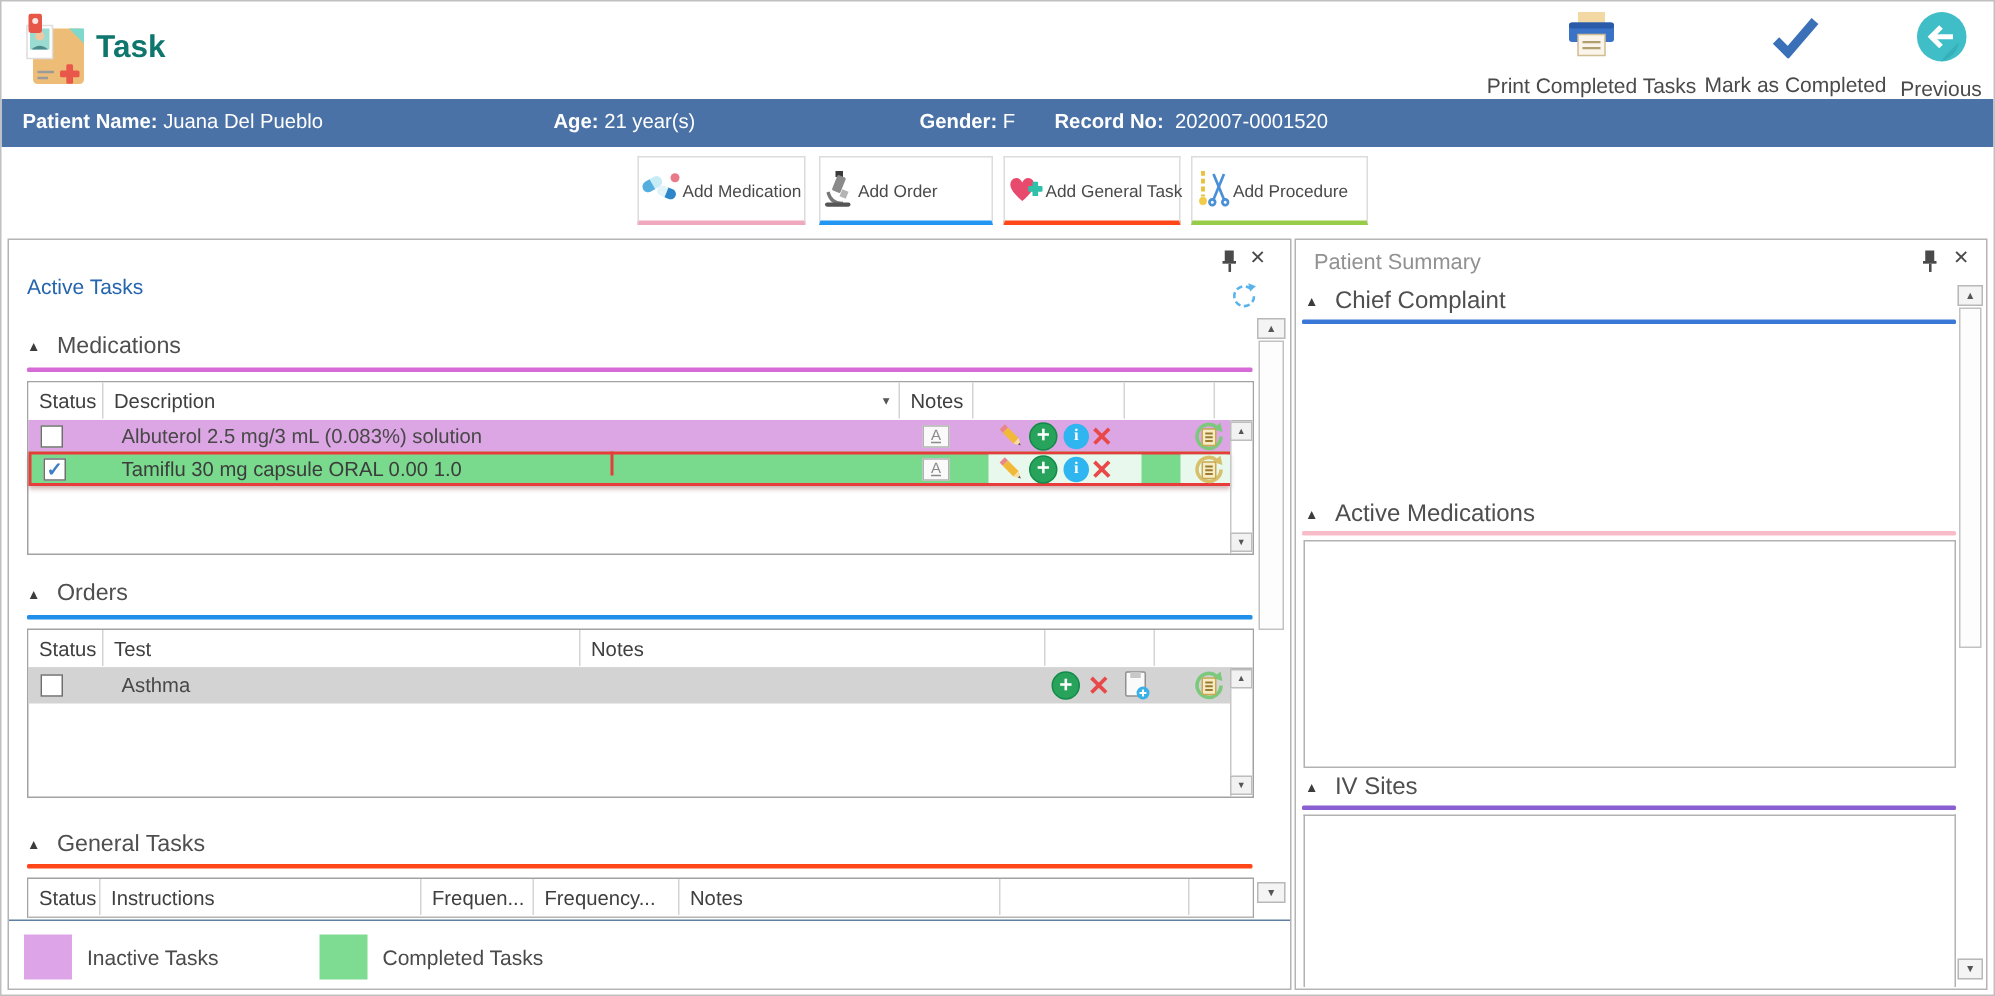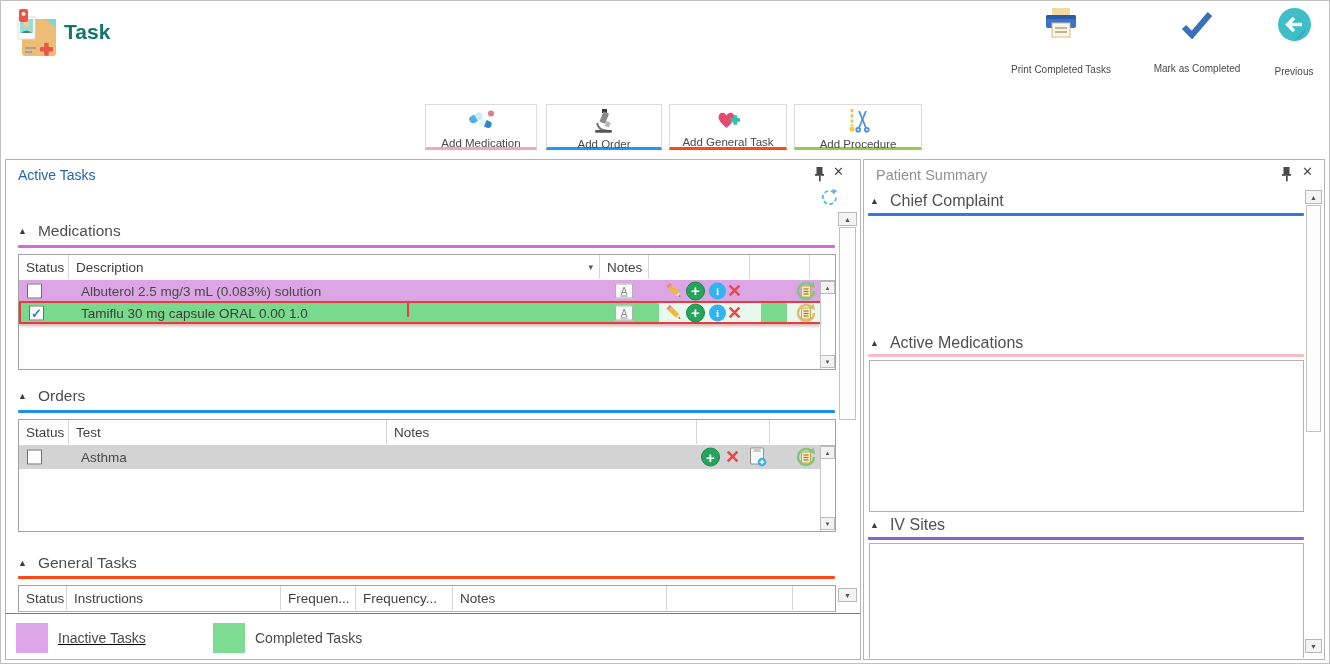--- a/index.html
+++ b/index.html
@@ -3,28 +3,28 @@
 <meta charset="utf-8">
 <title>Task</title>
 <style>
   html,body{margin:0;padding:0;background:#e8e8e8;}
   .window{position:relative;width:1328px;height:662px;background:#fff;border:1px solid #c0c0c0;
           font-family:"Liberation Sans",sans-serif;overflow:hidden;margin:0 auto;}
   .abs{position:absolute;}
   
   .app-title{font-size:21px;font-weight:600;color:#0f766e;}
   .hdr-action{display:flex;flex-direction:column;align-items:center;gap:4px;cursor:default;}
-  .hdr-action .lbl{font-size:10px;color:#4a4a4a;white-space:nowrap;margin-top:16px;}
+  .hdr-action .lbl{font-size:14px;color:#4a4a4a;white-space:nowrap;}
   
   .pbar{left:0;top:65px;width:100%;height:32px;background:#4a72a6;}
   .pbar span{font-size:13.5px;color:#fff;white-space:nowrap;}
   .pbar b{font-weight:700;}
   
   .tb-btn{position:absolute;top:103px;height:46px;background:#fff;border:1px solid #dcdcdc;
-          border-bottom-width:3px;box-sizing:border-box;display:flex;flex-direction:column;
+          border-bottom-width:3px;box-sizing:border-box;display:flex;flex-direction:row;
           align-items:center;justify-content:flex-start;padding-top:3px;gap:1px;cursor:pointer;}
   .tb-btn .lbl{font-size:11.5px;color:#4a4a4a;white-space:nowrap;}
   
   .panel{position:absolute;top:158px;height:499px;background:#fff;border:1px solid #b4b4b4;box-sizing:content-box;}
   .panel-title-blue{font-size:14px;color:#2565ae;}
   .panel-title-gray{font-size:14.5px;color:#919191;}
   .xbtn{font-size:13px;color:#4a4a4a;cursor:pointer;}
   
   .sec-hd{position:absolute;display:flex;align-items:center;gap:11px;}
   .sec-hd .tri{font-size:9px;color:#3c3c3c;}
@@ -117,20 +117,30 @@
       <svg width="35" height="35" viewBox="0 0 35 35">
         <circle cx="17.5" cy="17.5" r="16.5" fill="#3fbec7"></circle>
         <path d="M21 29 l8 -8 a16.5 16.5 0 0 1 -12 13z" fill="#2fa6ae" opacity="0.6"></path>
         <line x1="11" y1="17.5" x2="25" y2="17.5" stroke="#fff" stroke-width="3.4"></line>
         <polyline points="17,11 10.5,17.5 17,24" fill="none" stroke="#fff" stroke-width="3.4"></polyline>
       </svg>
     </span>
     <span class="lbl">Previous</span>
   </div>
 
+  <div class="abs pbar">
+    <span class="abs" style="left:14px;top:7px;">
+      <b>Patient Name:</b> <span>Juana Del Pueblo</span></span>
+    <span class="abs" style="left:368px;top:7px;">
+      <b>Age:</b> <span>21 year(s)</span></span>
+    <span class="abs" style="left:612px;top:7px;">
+      <b>Gender:</b> <span>F</span></span>
+    <span class="abs" style="left:702px;top:7px;">
+      <b>Record No:</b>&nbsp; <span>202007-0001520</span></span>
+  </div>
 
   <div class="tb-btn" style="left:424px;width:112px;border-bottom-color:#f0a8bc;">
     <span>
       <svg width="28" height="24" viewBox="0 0 28 24">
         <g transform="rotate(-30 9 10)">
           <rect x="2" y="6" width="14" height="7.5" rx="3.75" fill="#c8ecf6"></rect>
           <path d="M5.75 6 h3.25 v7.5 h-3.25 a3.75 3.75 0 0 1 0 -7.5z" fill="#54aede"></path>
         </g>
         <g transform="rotate(22 19 15)">
           <rect x="12" y="12" width="13" height="7" rx="3.5" fill="#e2f4fa"></rect>
@@ -161,39 +171,39 @@
         <path d="M11.5 20 C4.5 14 2 9.5 4.5 6.2 C7 3.2 10.5 5 11.5 7.6 C12.5 5 16 3.2 18.5 6.2 C21 9.5 18.5 14 11.5 20 Z" fill="#e84a6e"></path>
         <g fill="#2ec0a8">
             <rect x="15.5" y="10" width="9.5" height="3.8" rx="0.6"></rect>
             <rect x="18.3" y="7.2" width="3.8" height="9.5" rx="0.6"></rect>
           </g>
       </svg>
     </span>
     <span class="lbl">Add General Task</span>
   </div>
 
-  <div class="tb-btn" style="left:793px;width:128px;border-bottom-color:#97cc49;">
+  <div class="tb-btn" style="left:793px;width:118px;border-bottom-color:#97cc49;">
     <span>
       <svg width="26" height="25" viewBox="0 0 26 25">
         <path d="M7 1 v17" stroke="#e8c23c" stroke-width="2.6" stroke-dasharray="3.2 2"></path>
         <circle cx="7" cy="21" r="2.6" fill="#f0cc48"></circle>
         <g stroke="#4a90d8" stroke-width="1.8" fill="none">
           <line x1="14" y1="3" x2="21" y2="20"></line>
           <line x1="21" y1="3" x2="14" y2="20"></line>
           <circle cx="13.2" cy="21.8" r="1.9"></circle>
           <circle cx="21.8" cy="21.8" r="1.9"></circle>
         </g>
       </svg>
     </span>
     <span class="lbl">Add Procedure</span>
   </div>
 
   <div class="panel" style="left:4px;width:854px;">
 
-    <div class="abs panel-title-blue" style="left:12px;top:7px;">Active Tasks</div>
+    <div class="abs panel-title-blue" style="left:12px;top:23px;">Active Tasks</div>
 
     <span class="abs" style="left:808px;top:6px;">
       <svg width="12" height="16" viewBox="0 0 12 16">
           <g fill="#4a4a4a">
         <rect x="2.5" y="1" width="6" height="7"></rect>
             <rect x="1" y="8" width="9" height="1.8"></rect>
             <rect x="5" y="9.8" width="1.7" height="5.5"></rect>
       </g>
         </svg>
     </span>
@@ -362,21 +372,21 @@
         <div class="gh" style="left:262px;width:75px;">Frequen...</div>
         <div class="gh" style="left:337px;width:97px;">Frequency...</div>
         <div class="gh" style="left:434px;width:214px;">Notes</div>
         <div class="gh" style="left:648px;width:126px;"></div>
         <div class="gh" style="left:774px;width:27px;border-right:none;"></div>
       </div>
     </div>
 
     <div class="abs" style="left:0;top:453px;width:854px;height:1px;background:#5e7fa0;"></div>
 
-    <div class="legend-item" style="left:10px;top:463px;text-decoration:underline;">
+    <div class="legend-item" style="left:10px;top:463px;">
       <span class="sw" style="background:#dda4e8;"></span>
       <span class="lbl">Inactive Tasks</span>
     </div>
     <div class="legend-item" style="left:159px;top:463px;padding-left:48px;">
       <span class="sw" style="background:#7edc92;"></span>
       <span class="lbl">Completed Tasks</span>
     </div>
   </div>
 
   <div class="panel" style="left:862px;width:460px;">

